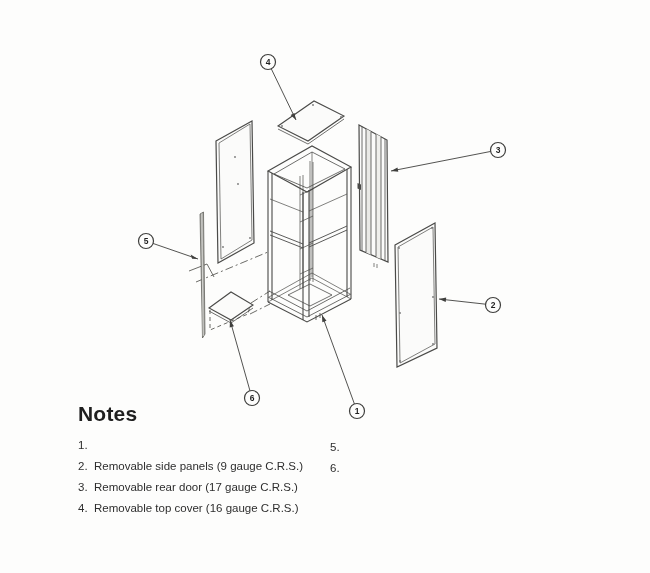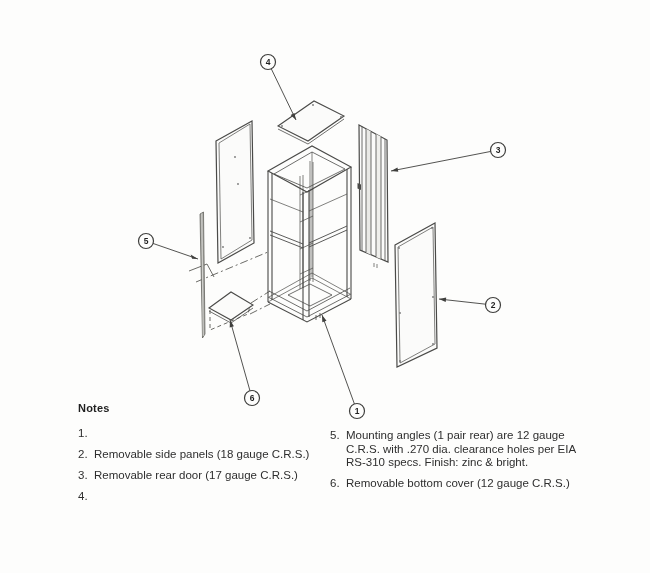--- a/index.html
+++ b/index.html
@@ -5,21 +5,21 @@
   html,body{margin:0;padding:0;}
   body{
     width:650px;height:573px;position:relative;overflow:hidden;
     background:#fdfdfc;
     font-family:"Liberation Sans", sans-serif;
     -webkit-font-smoothing:antialiased;
   }
   .stage{position:absolute;left:0;top:0;width:650px;height:573px;}
   svg{position:absolute;left:0;top:0;}
   .notes{position:absolute;left:78px;top:402px;width:560px;color:#2e2e2e;}
-  .notes-heading{font-size:11px;font-weight:bold;color:#1f1f1f;letter-spacing:.2px;margin-bottom:13px;}
+  .notes-heading{font-size:21px;font-weight:bold;color:#1f1f1f;letter-spacing:.2px;margin-bottom:13px;}
   .cols{position:relative;}
   .col-left{position:absolute;left:0;top:0;width:250px;}
   .col-right{position:absolute;left:252px;top:2px;width:308px;}
   .note-item{display:flex;font-size:11.5px;line-height:13px;margin-bottom:8px;color:#2e2e2e;}
   .note-item .num{width:16px;flex:0 0 16px;}
   .note-item .txt{white-space:pre-line;}
   .col-right .note-item{line-height:13.5px;margin-bottom:7px;}
 </style>
 </head>
 <body>
@@ -154,38 +154,35 @@
 
 <div class="notes">
   <div class="notes-heading">Notes</div>
   <div class="cols">
     <div class="col-left">
       <div class="note-item">
         <span class="num">1.</span>
       </div>
       <div class="note-item">
         <span class="num">2.</span>
-        <span class="txt">Removable side panels (18 gauge C.R.S.)</span>
+        <span class="txt">Removable side panels (9 gauge C.R.S.)</span>
       </div>
       <div class="note-item">
         <span class="num">3.</span>
         <span class="txt">Removable rear door (17 gauge C.R.S.)</span>
       </div>
       <div class="note-item">
         <span class="num">4.</span>
+        <span class="txt">Removable top cover (16 gauge C.R.S.)</span>
       </div>
     </div>
     <div class="col-right">
       <div class="note-item">
         <span class="num">5.</span>
-        <span class="txt">Mounting angles (1 pair rear) are 12 gauge
-C.R.S. with .270 dia. clearance holes per EIA
-RS-310 specs. Finish: zinc &amp; bright.</span>
       </div>
       <div class="note-item">
         <span class="num">6.</span>
-        <span class="txt">Removable bottom cover (12 gauge C.R.S.)</span>
       </div>
     </div>
   </div>
 </div>
 
 </div>
 
 </body></html>

